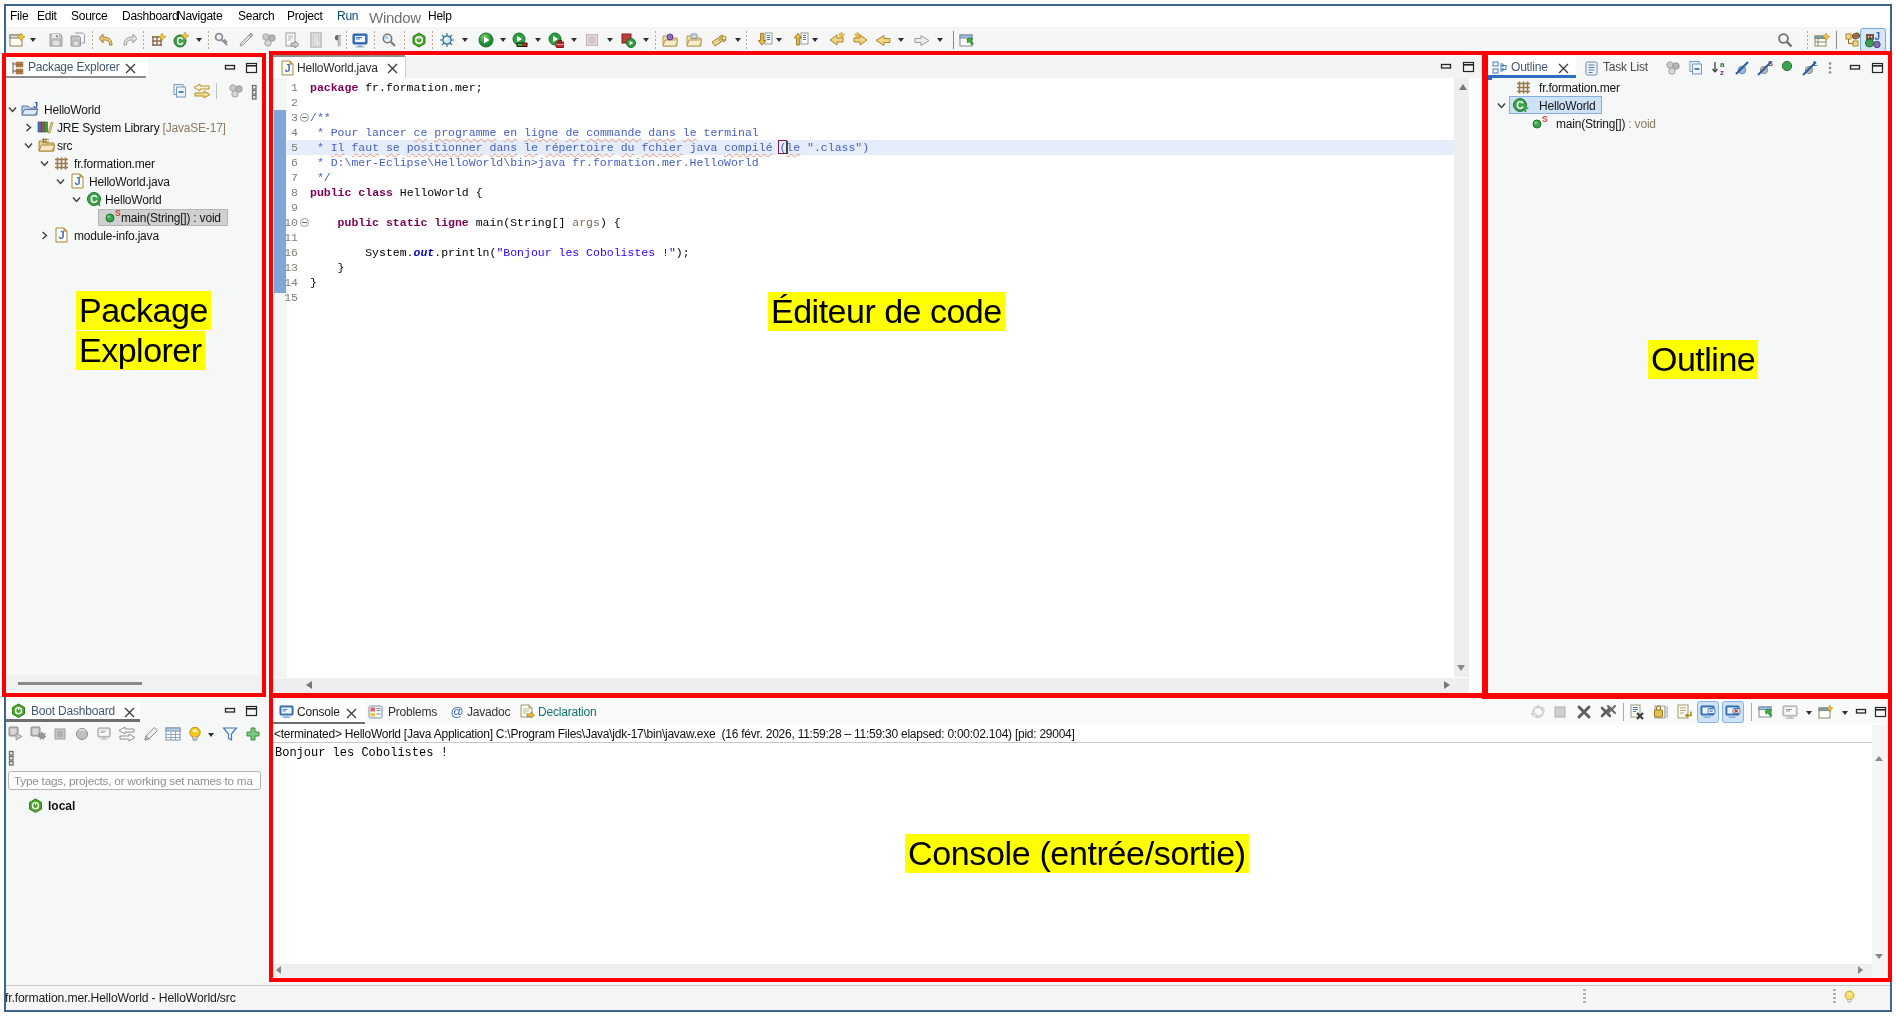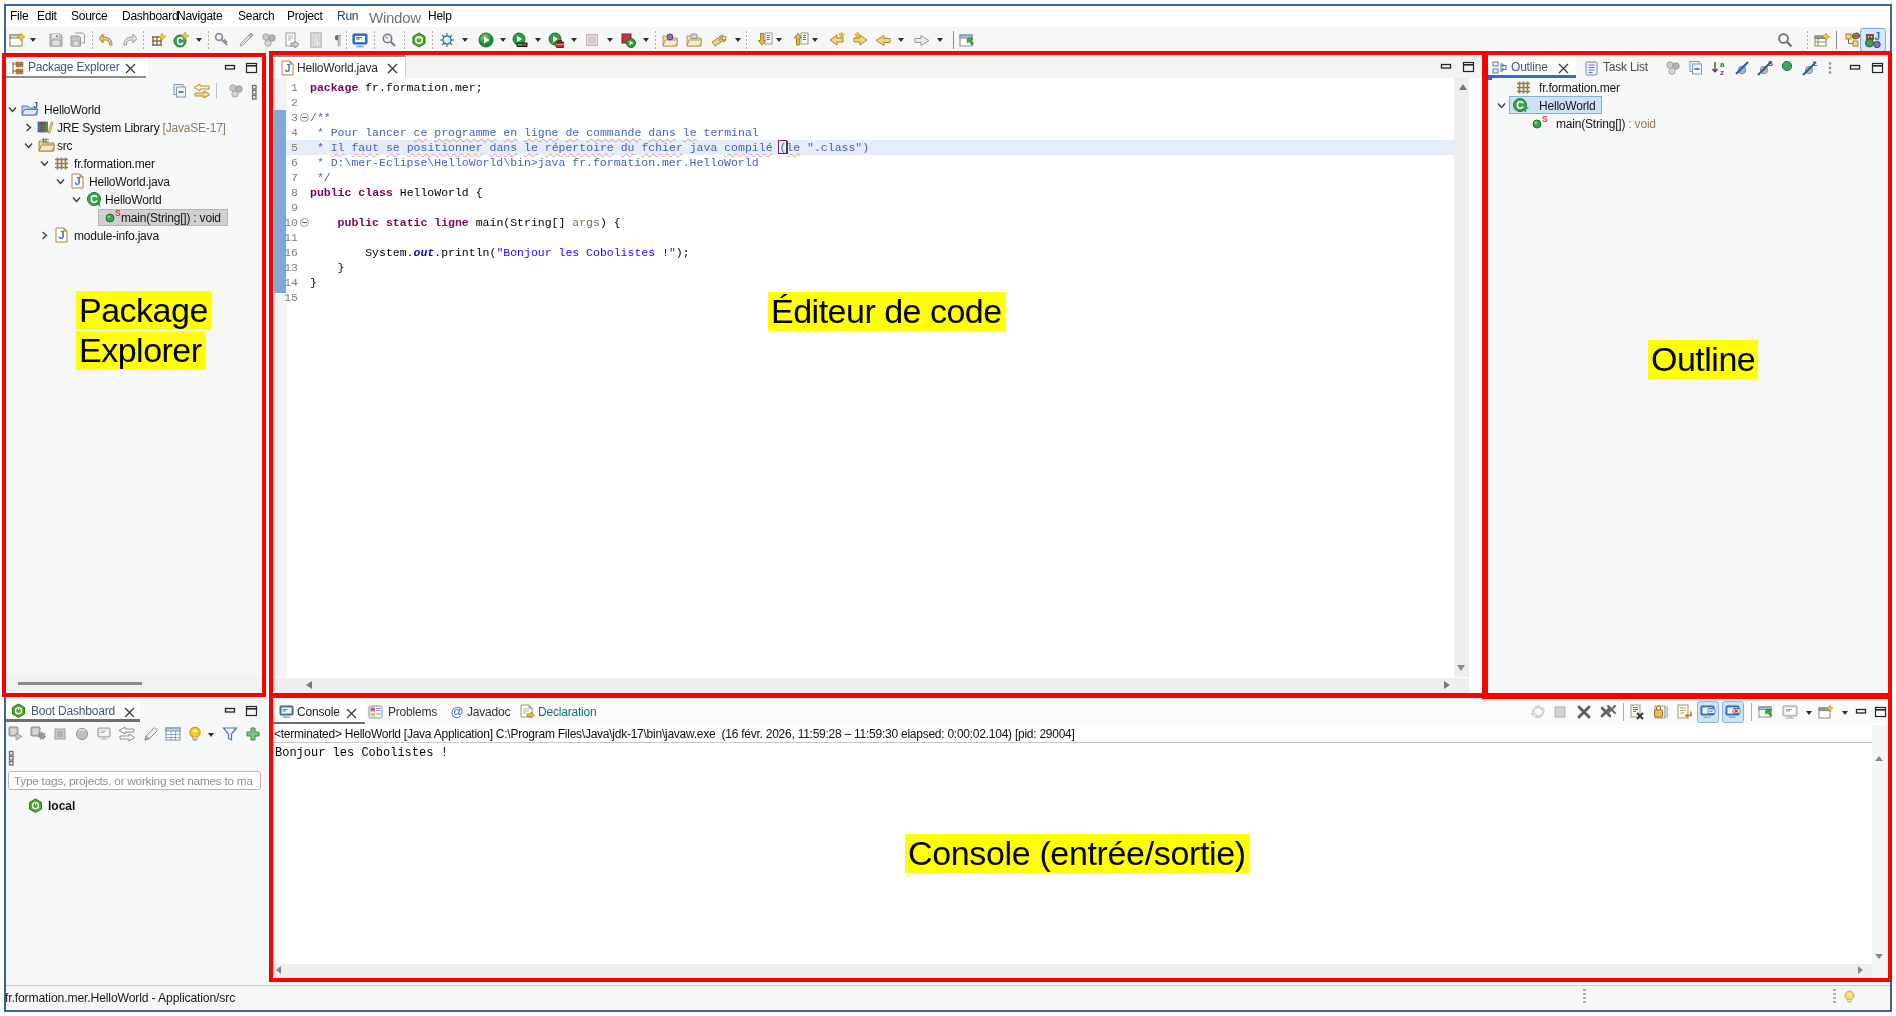--- a/index.html
+++ b/index.html
@@ -948,21 +948,21 @@
 <div class="a" style="left:274px;top:727px;height:15px;font-size:12px;color:#101010;letter-spacing:-0.25px;white-space:pre">&lt;terminated&gt; HelloWorld [Java Application] C:\Program Files\Java\jdk-17\bin\javaw.exe  (16 févr. 2026, 11:59:28 – 11:59:30 elapsed: 0:00:02.104) [pid: 29004]</div>
 <div class="a" style="left:273px;top:742px;width:1599px;height:1px;background:#c8c8c8"></div>
 <div class="a mono" style="left:275px;top:746px;height:15px;line-height:15px;font-size:12px">Bonjour les Cobolistes !</div>
 <div class="a" style="left:1872px;top:725px;width:14px;height:251px;background:#f5f5f5"></div>
 <div class="a" style="left:1875px;top:756px;width:0;height:0;border-left:4px solid transparent;border-right:4px solid transparent;border-bottom:5.5px solid #888"></div>
 <div class="a" style="left:273px;top:964px;width:1599px;height:13px;background:#efefef"></div>
 <div class="a" style="left:276px;top:966px;width:0;height:0;border-top:4px solid transparent;border-bottom:4px solid transparent;border-right:5.5px solid #888"></div>
 <div class="a" style="left:1858px;top:966px;width:0;height:0;border-top:4px solid transparent;border-bottom:4px solid transparent;border-left:5.5px solid #888"></div>
 <div class="a" style="left:1875px;top:954px;width:0;height:0;border-left:4px solid transparent;border-right:4px solid transparent;border-top:5.5px solid #888"></div>
 <div class="a" style="left:6px;top:985px;width:1884px;height:25px;background:#f6f6f6;border-top:1px solid #cacaca"></div>
-<div class="a" style="left:5px;top:991px;font-size:12.2px;color:#1a1a1a;letter-spacing:-0.15px">fr.formation.mer.HelloWorld - Application/src</div>
+<div class="a" style="left:5px;top:991px;font-size:12.2px;color:#1a1a1a;letter-spacing:-0.15px">fr.formation.mer.HelloWorld - HelloWorld/src</div>
 <div class="a" style="left:1583px;top:989px;width:3px;height:16px;background:repeating-linear-gradient(#b0b0b0 0 2px,transparent 2px 4px)"></div>
 <div class="a" style="left:1833px;top:989px;width:3px;height:16px;background:repeating-linear-gradient(#b0b0b0 0 2px,transparent 2px 4px)"></div>
 <div class="a" style="left:1843px;top:990px;width:13px;height:14px">
     <svg width="13" height="14">
       <circle cx="6.5" cy="5.5" r="4.4" fill="#f7df6f" stroke="#c8a820"></circle>
       <path d="M4.5 5 a2.2 2.2 0 0 1 4 0" fill="#fdf3c0"></path>
       <rect x="4.5" y="9.5" width="4" height="1.8" fill="#e8e8e8" stroke="#9a9a9a" stroke-width="0.5"></rect>
       <rect x="5" y="11.3" width="3" height="1.4" rx="0.7" fill="#b8c0c8"></rect>
     </svg>
   </div>

